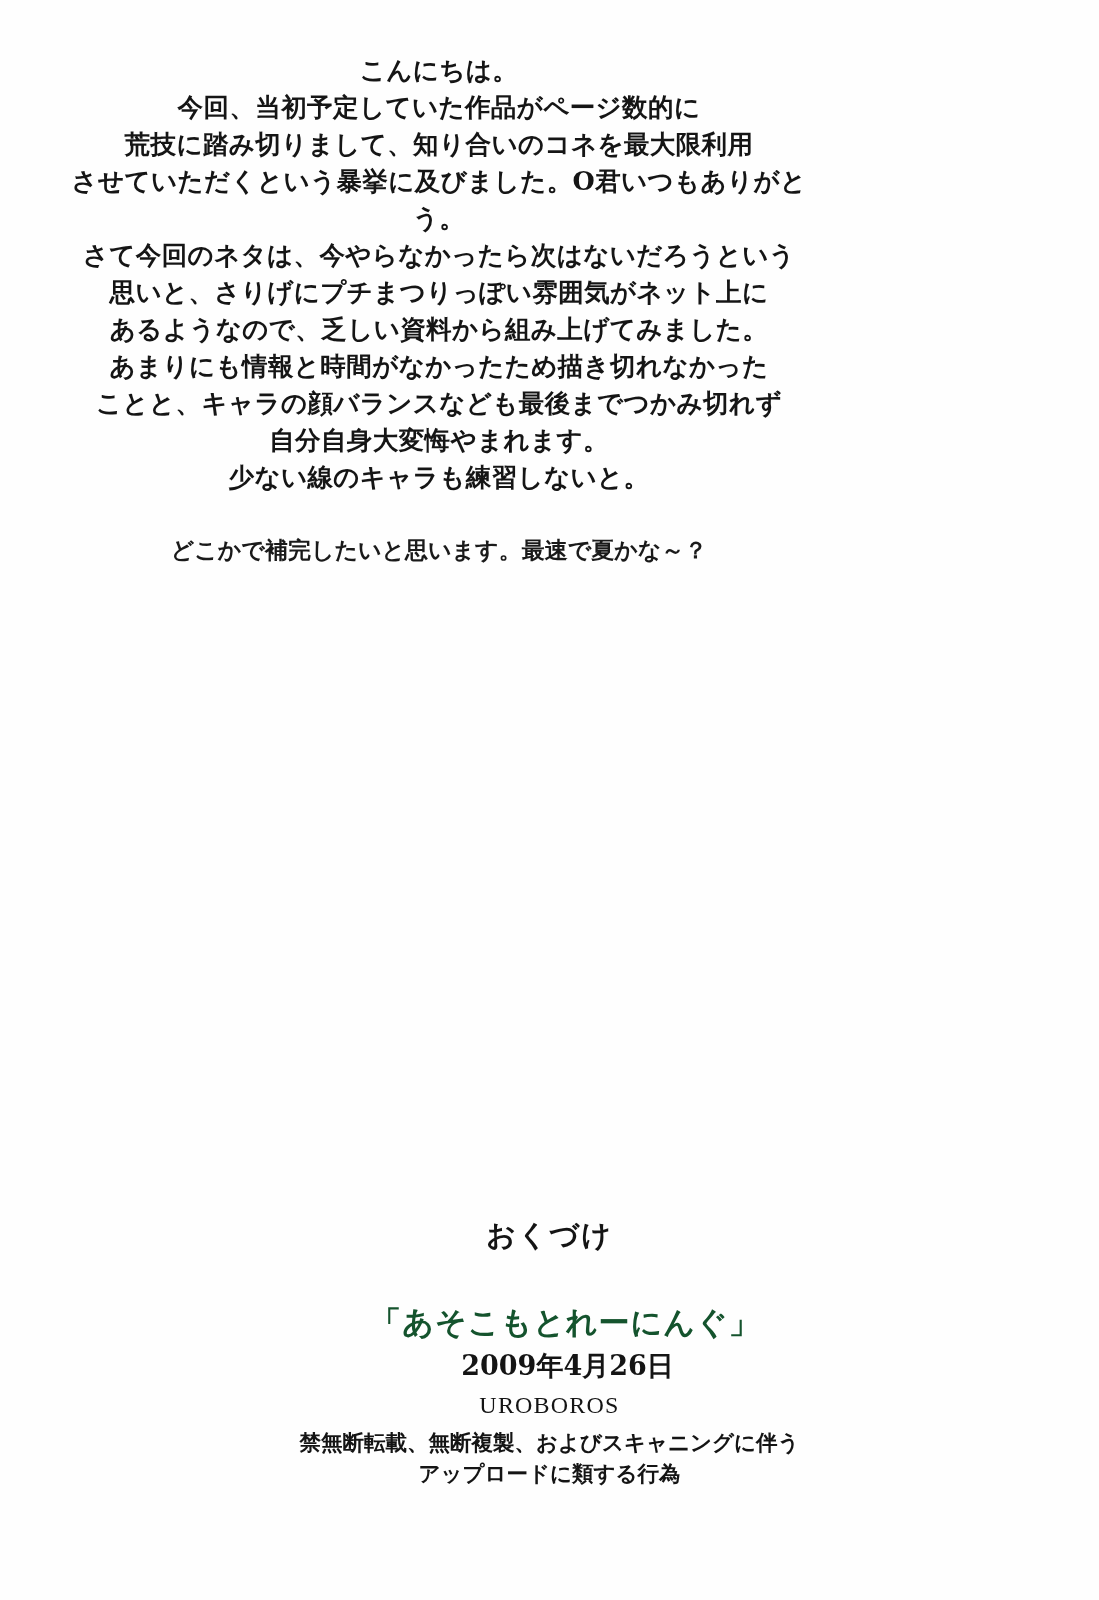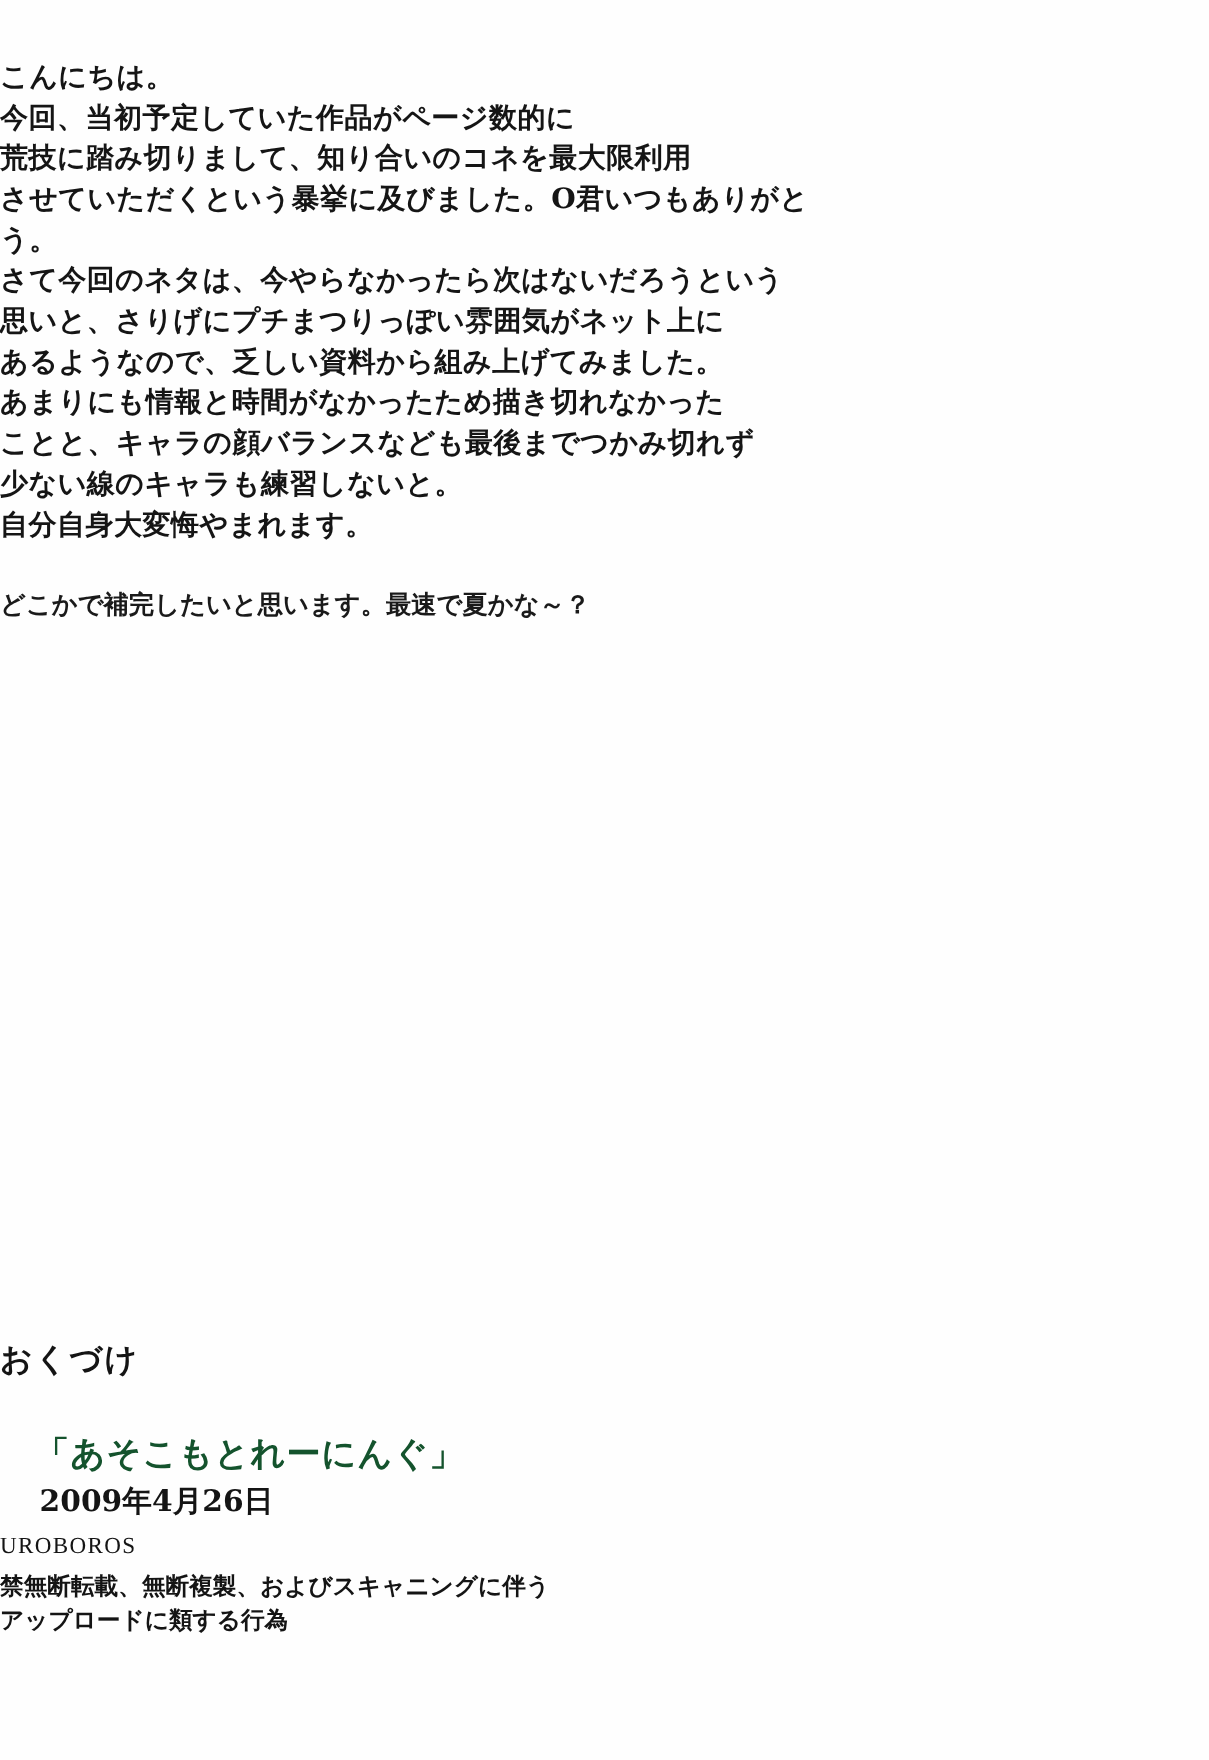--- a/index.html
+++ b/index.html
@@ -20,21 +20,21 @@
     inset: 0;
     background: #fefefe;
   }
 
   
   .afterword {
     position: absolute;
     top: 52px;
     left: 0;
     width: 878px;
-    text-align: left;
+    text-align: center;
   }
   .afterword p {
     margin: 0;
     font-size: 25.5px;
     line-height: 37px;
     font-weight: 600;
     letter-spacing: 0.4px;
     color: #151515;
     font-family: "DejaVu Serif", "Liberation Serif", serif;
   }
@@ -46,21 +46,21 @@
     color: #1a1a1a;
     font-family: "DejaVu Serif", "Liberation Serif", serif;
   }
 
   
   .colophon {
     position: absolute;
     top: 1215px;
     left: 0;
     width: 1099px;
-    text-align: left;
+    text-align: center;
   }
   .colophon .heading {
     font-size: 29px;
     line-height: 40px;
     font-weight: 600;
     letter-spacing: 2px;
     font-family: "DejaVu Serif", "Liberation Serif", serif;
     color: #141414;
   }
   .colophon .title {
@@ -77,21 +77,21 @@
     margin-top: 4px;
     font-size: 27px;
     line-height: 38px;
     font-weight: 600;
     font-family: "DejaVu Serif", "Liberation Serif", serif;
     color: #141414;
     margin-left: 36px;
   }
   .colophon .circle {
     margin-top: 2px;
-    font-size: 21px;
+    font-size: 24px;
     line-height: 36px;
     letter-spacing: 1.2px;
     font-family: "Liberation Serif", serif;
     color: #141414;
   }
   .colophon .notice {
     margin-top: 6px;
     font-size: 21.5px;
     line-height: 31px;
     font-weight: 600;
@@ -109,22 +109,22 @@
     <p>今回、当初予定していた作品がページ数的に</p>
     <p>荒技に踏み切りまして、知り合いのコネを最大限利用</p>
     <p>させていただくという暴挙に及びました。O君いつもありがと</p>
     <p>う。</p>
 
     <p>さて今回のネタは、今やらなかったら次はないだろうという</p>
     <p>思いと、さりげにプチまつりっぽい雰囲気がネット上に</p>
     <p>あるようなので、乏しい資料から組み上げてみました。</p>
     <p>あまりにも情報と時間がなかったため描き切れなかった</p>
     <p>ことと、キャラの顔バランスなども最後までつかみ切れず</p>
+    <p>自分自身大変悔やまれます。</p>
     <p>少ない線のキャラも練習しないと。</p>
-    <p>自分自身大変悔やまれます。</p>
 
     <div class="note">どこかで補完したいと思います。最速で夏かな～？</div>
   </div>
 
   <div class="colophon">
     <div class="heading">おくづけ</div>
     <div class="title">「あそこもとれーにんぐ」</div>
     <div class="date">2009年4月26日</div>
     <div class="circle">UROBOROS</div>
     <div class="notice">禁無断転載、無断複製、およびスキャニングに伴う</div>

